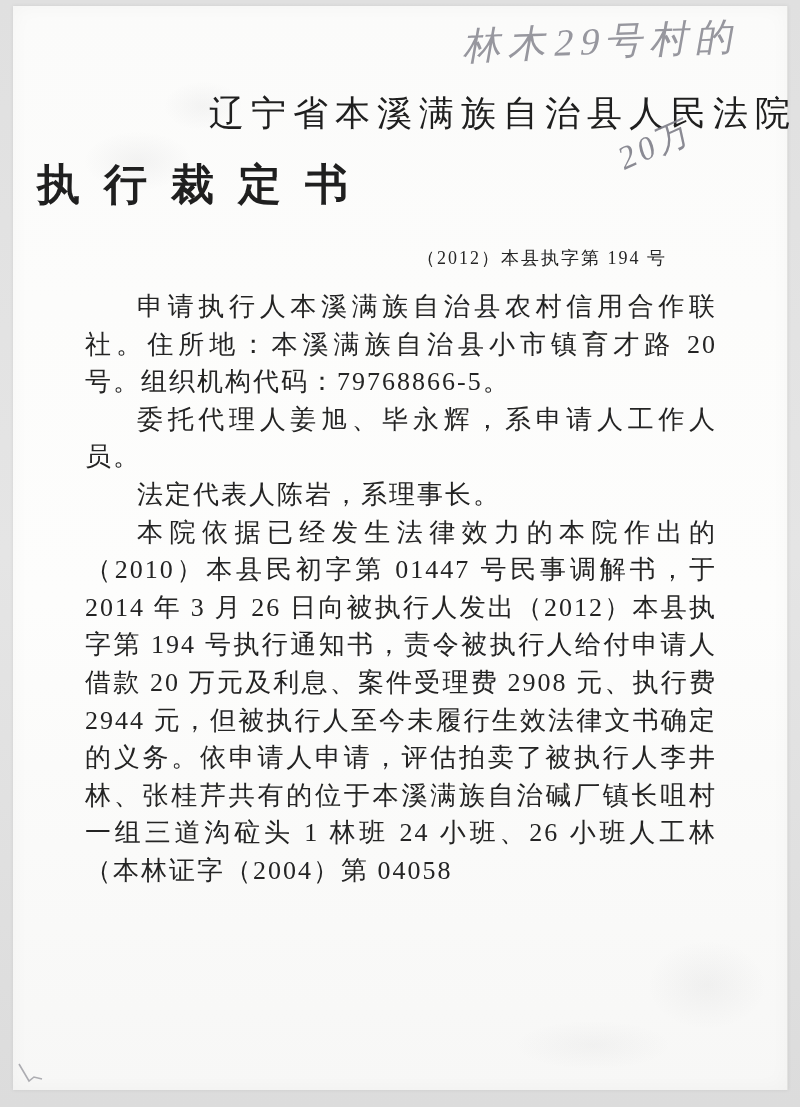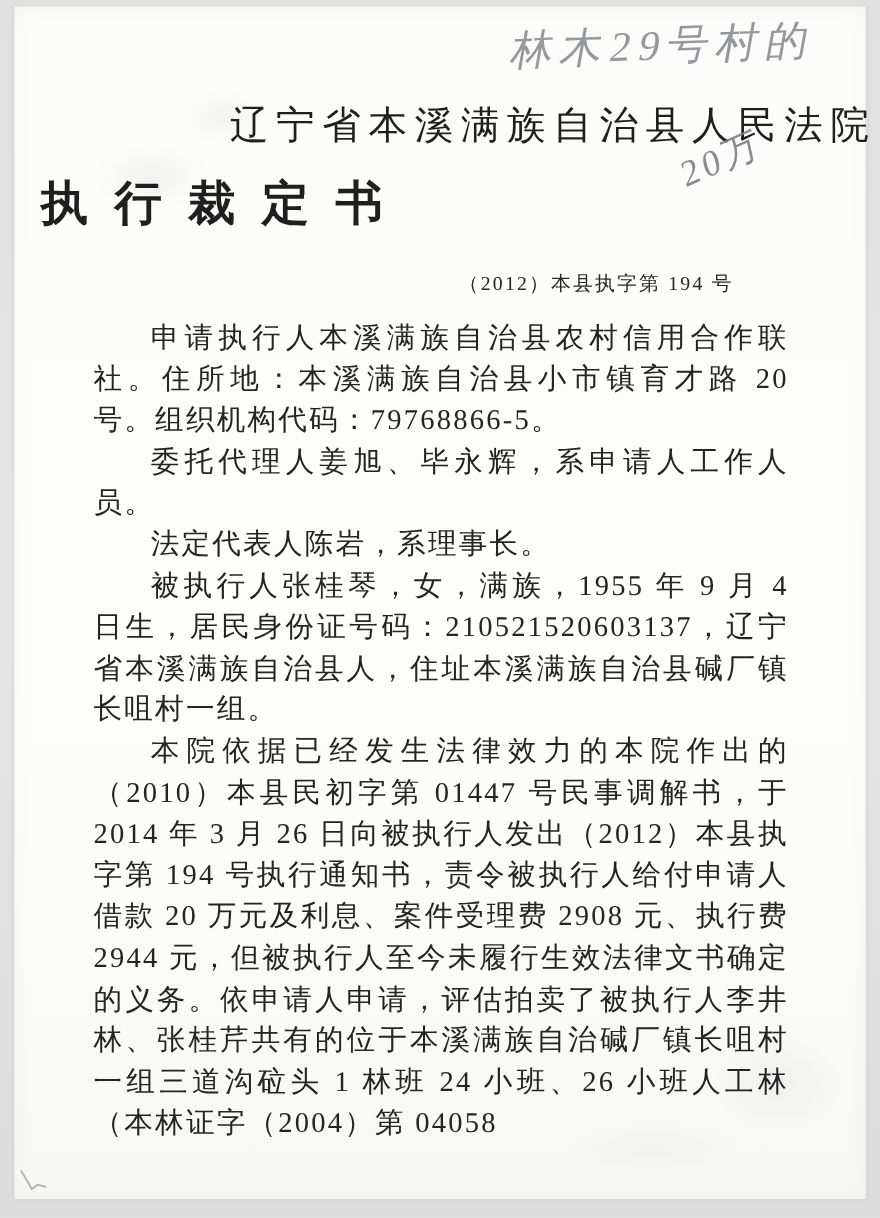--- a/index.html
+++ b/index.html
@@ -129,21 +129,20 @@
     <div class="hw hw-amount">20万</div>
 
     <h2 class="doc-title">执行裁定书</h2>
 
     <div class="case-number">（2012）本县执字第 194 号</div>
 
     <div class="body-text">
       <p>申请执行人本溪满族自治县农村信用合作联社。住所地：本溪满族自治县小市镇育才路 20 号。组织机构代码：79768866-5。</p>
       <p>委托代理人姜旭、毕永辉，系申请人工作人员。</p>
       <p>法定代表人陈岩，系理事长。</p>
-      <p>被执行人张桂琴，女，满族，1955 年 9 月 4 日生，居民身份证号码：210521520603137，辽宁省本溪满族自治县人，住址本溪满族自治县碱厂镇长咀村一组。</p>
       <p>本院依据已经发生法律效力的本院作出的（2010）本县民初字第 01447 号民事调解书，于 2014 年 3 月 26 日向被执行人发出（2012）本县执字第 194 号执行通知书，责令被执行人给付申请人借款 20 万元及利息、案件受理费 2908 元、执行费 2944 元，但被执行人至今未履行生效法律文书确定的义务。依申请人申请，评估拍卖了被执行人李井林、张桂芹共有的位于本溪满族自治碱厂镇长咀村一组三道沟砬头 1 林班 24 小班、26 小班人工林（本林证字（2004）第 04058</p>
     </div>
 
     <svg class="stray-mark" width="34" height="24" viewBox="0 0 34 24">
       <path d="M3 2 L13 19 L18 15 L26 17" stroke="#9a9aa0" stroke-width="1.6" fill="none" opacity="0.8"></path>
     </svg>
 
   </div>
 </div>
 

